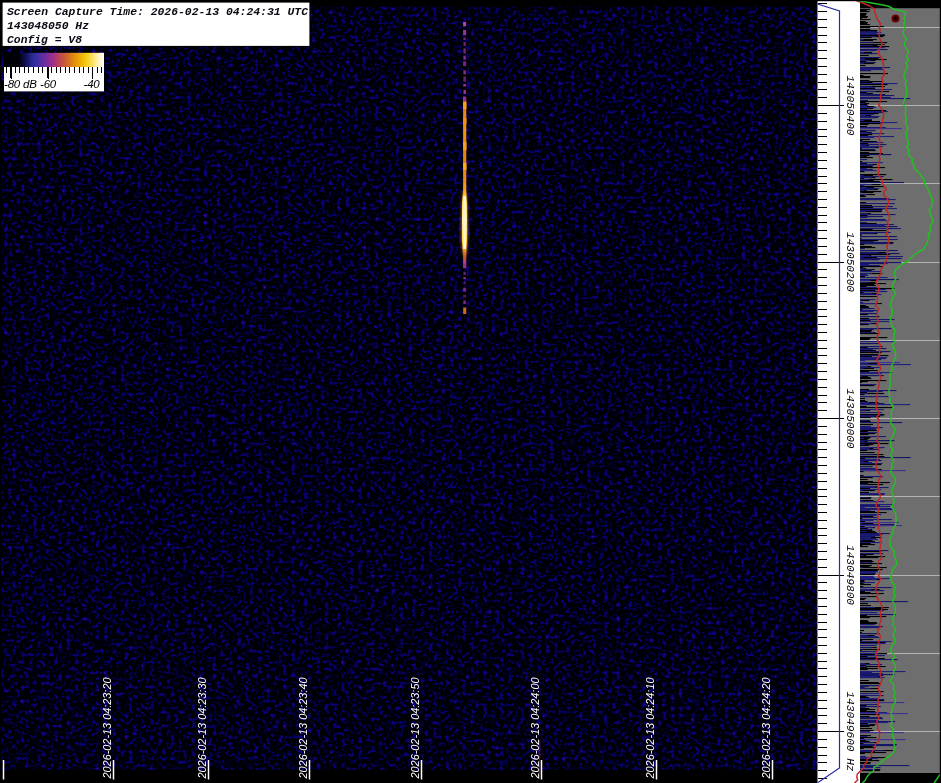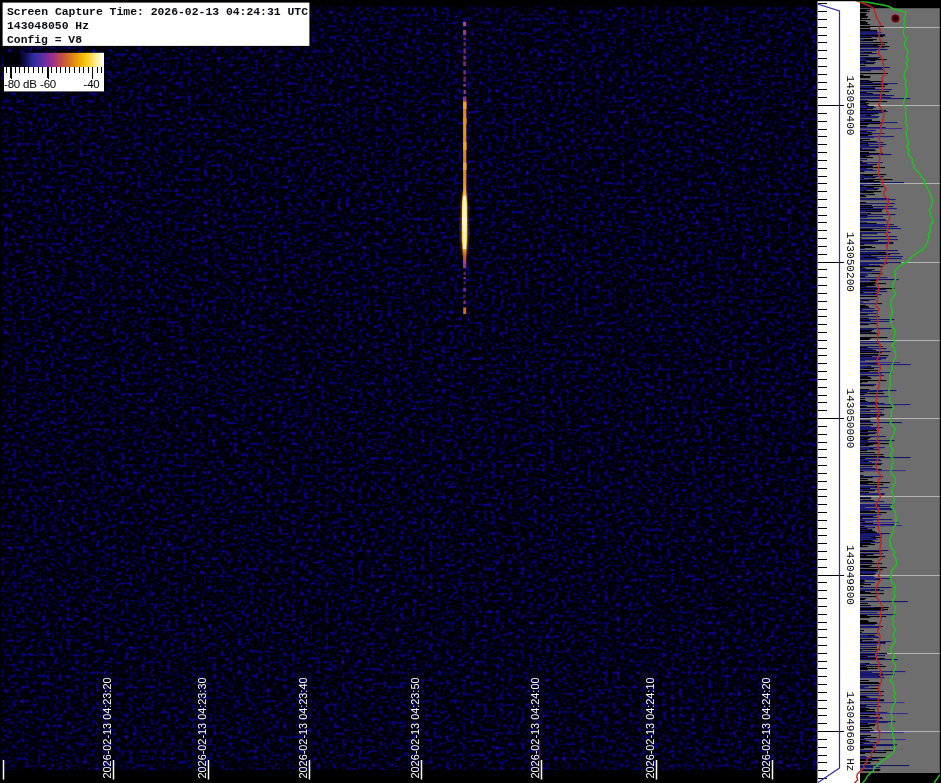--- a/index.html
+++ b/index.html
@@ -1,14 +1,14 @@
 <!DOCTYPE html>
 <html><head><meta charset="utf-8"><style>
 html,body{margin:0;padding:0;background:#000;}
-#c{position:relative;width:941px;height:783px;overflow:hidden;}
+#c{position:relative;width:941px;height:783px;overflow:hidden;font-style:italic;}
 svg{display:block;}
 </style></head><body>
 <div id="c">
 <svg width="941" height="783" viewBox="0 0 941 783">
 <defs>
 <filter id="nz" x="0" y="0" width="100%" height="100%" color-interpolation-filters="sRGB">
   <feTurbulence type="fractalNoise" baseFrequency="0.24 0.28" numOctaves="2" seed="17" result="t"></feTurbulence>
   <feColorMatrix in="t" type="matrix" values="1 0 0 0 0  1 0 0 0 0  1 0 0 0 0  0 0 0 0 1" result="l"></feColorMatrix>
   <feComponentTransfer>
     <feFuncR type="table" tableValues="0.000 0.000 0.000 0.000 0.000 0.000 0.000 0.000 0.000 0.000 0.000 0.000 0.000 0.000 0.000 0.000 0.015 0.030 0.045 0.060 0.100 0.170 0.290 0.400 0.450 0.500"></feFuncR>

